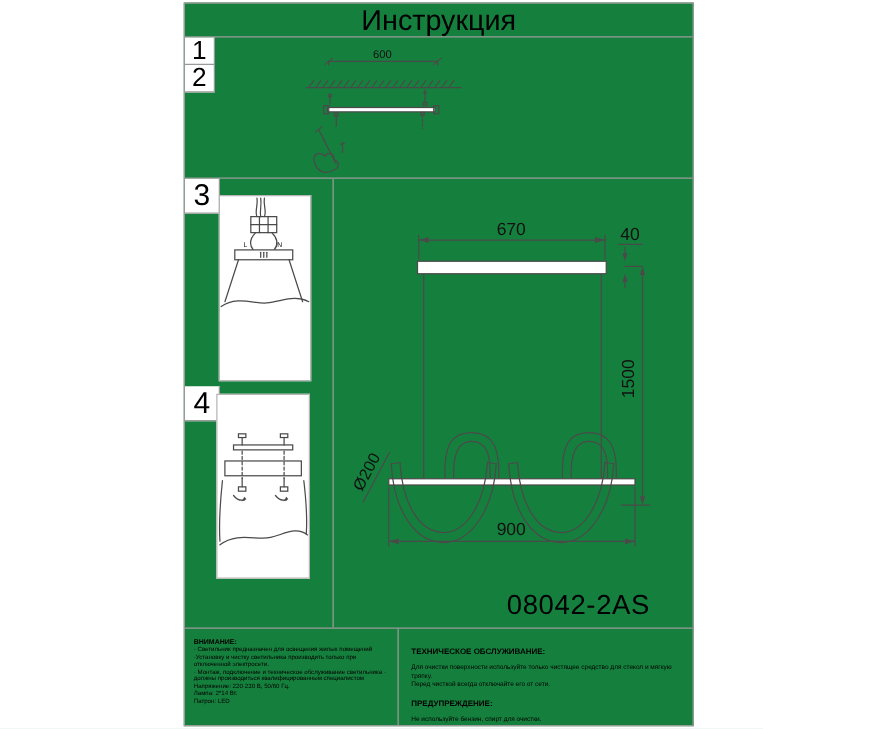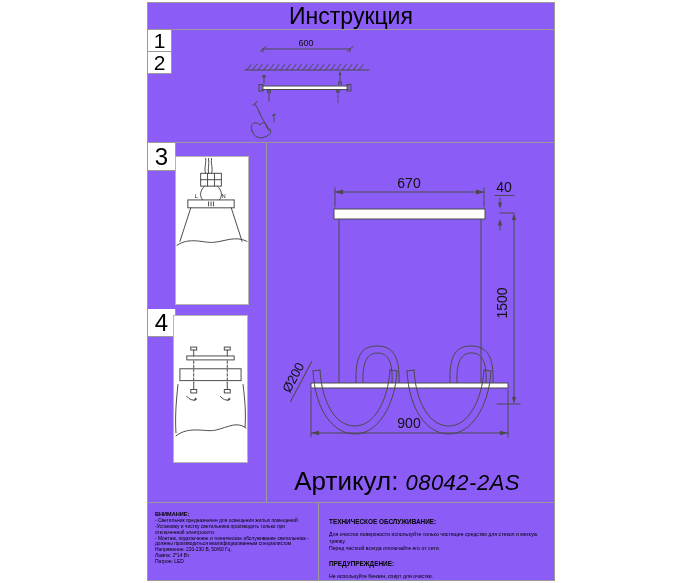--- a/index.html
+++ b/index.html
@@ -1,33 +1,33 @@
 <!DOCTYPE html>
 <html><head>
 <meta charset="utf-8">
 <style>
   html,body{margin:0;padding:0;background:#fff;}
   body{width:700px;height:583px;position:relative;font-family:"Liberation Sans",sans-serif;color:#000;overflow:hidden;}
-  .frame{position:absolute;left:147px;top:2px;width:406px;height:577px;border:1px solid #9a9a9a;background:#8b5cf6;}
+  .frame{position:absolute;left:147px;top:2px;width:406px;height:577px;border:1px solid #9a9a9a;background:#15803d;}
   .title-row{position:absolute;left:0;top:0;width:100%;height:26px;border-bottom:1px solid #9a9a9a;
              font-size:23px;line-height:26px;text-align:center;}
   .sec12{position:absolute;left:0;top:27px;width:406px;height:112px;border-bottom:1px solid #9a9a9a;}
   .numcell{position:absolute;display:flex;align-items:center;justify-content:center;background:#fff;
            border-right:1px solid #9a9a9a;border-bottom:1px solid #9a9a9a;}
   .n12{width:23px;height:21px;font-size:21px;}
   .n34{width:27px;height:27px;font-size:24px;}
   .secmain{position:absolute;left:0;top:140px;width:406px;height:359px;border-bottom:1px solid #9a9a9a;}
   .leftcol{position:absolute;left:0;top:0;width:118px;height:359px;border-right:1px solid #9a9a9a;}
   .stepbox{position:absolute;border:1px solid #b5b5b5;background:#fff;}
   .box3{left:27px;top:13px;width:72px;height:147px;}
   .box4{left:25px;top:172px;width:73px;height:146px;}
   .drawwrap{position:absolute;left:119px;top:0;width:287px;height:359px;text-decoration:underline;}
   .article{position:absolute;right:34px;bottom:5px;display:flex;align-items:baseline;gap:7px;white-space:nowrap;}
   .article .lbl{font-size:26px;}
-  .article .val{font-size:22px;letter-spacing:.5px;font-style:italic;}
+  .article .val{font-size:22px;letter-spacing:.5px;}
   .secbottom{position:absolute;left:0;top:500px;width:406px;height:77px;}
   .cell-att{position:absolute;left:0;top:0;width:171px;height:77px;border-right:1px solid #9a9a9a;
             padding:8px 6px 0 7px;box-sizing:border-box;}
   .cell-tech{position:absolute;left:172px;top:0;width:234px;height:77px;padding:15px 10px 0 9px;box-sizing:border-box;}
   .nh{font-size:5.6px;font-weight:bold;line-height:1.25;}
   .nl{font-size:4.9px;line-height:1.2;}
   .th{font-size:6.4px;font-weight:bold;margin-bottom:6px;}
   .tl{font-size:5.2px;line-height:1.35;}
   .warnblk{margin-top:8px;}
   svg{display:block;}
@@ -223,21 +223,20 @@
           <line x1="241" y1="247" x2="241" y2="294"></line>
           <line x1="44" y1="290" x2="241" y2="290"></line>
         </g>
         <polygon class="ar" points="44,290 52,287.7 52,292.3"></polygon>
         <polygon class="ar" points="241,290 233,287.7 233,292.3"></polygon>
         <text class="dim" x="142" y="285" text-anchor="middle" font-size="14">900</text>
       </svg>
     </div>
 
     <div class="article">
-      <span class="lbl">Артикул:</span>
       <span class="val">08042-2AS</span>
     </div>
   </div>
 
   <div class="secbottom">
     <div class="cell-att">
       <div class="nh">ВНИМАНИЕ:</div>
       <div class="nl">- Светильник предназначен для освещения жилых помещений</div>
       <div class="nl">-Установку и чистку светильника производить только при отключенной электросети.</div>
       <div class="nl">- Монтаж, подключение и техническое обслуживание светильника - должны производиться квалифицированным специалистом</div>

